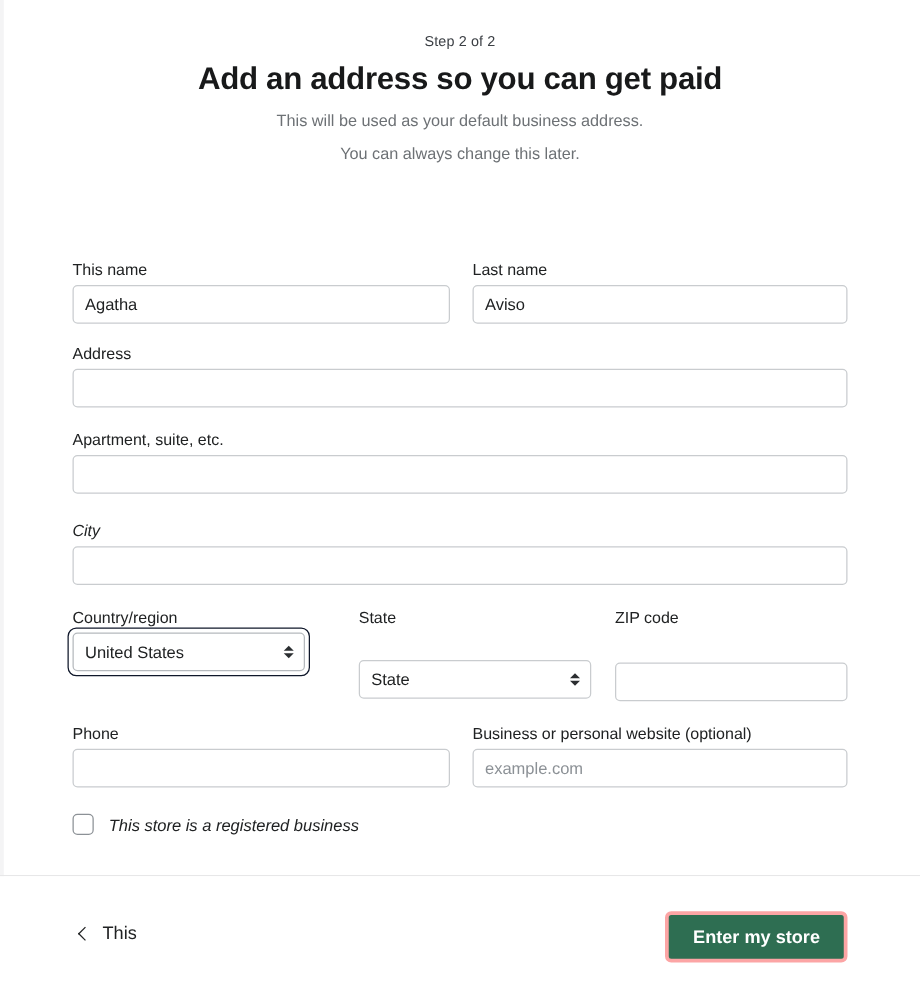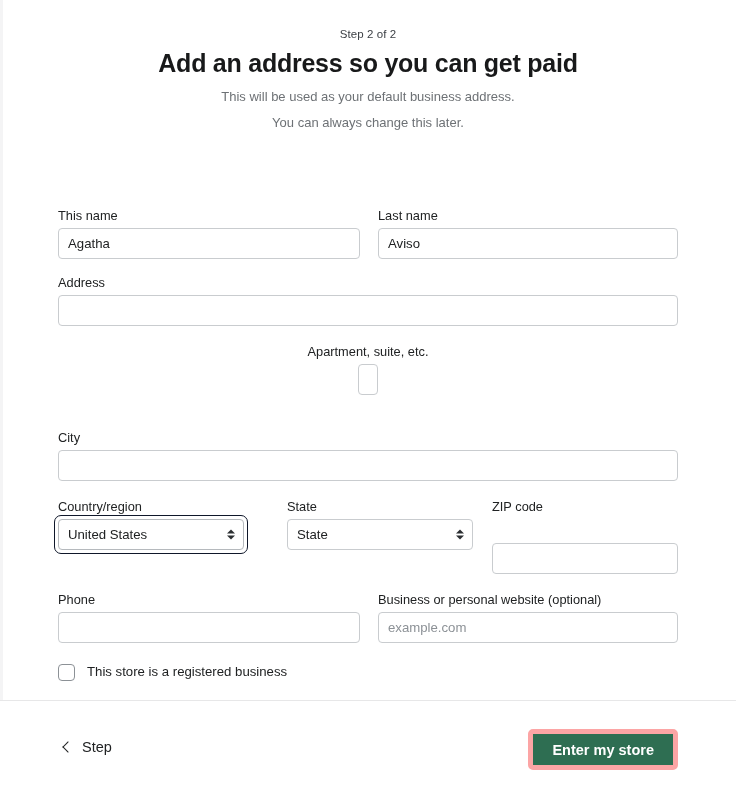--- a/index.html
+++ b/index.html
@@ -148,22 +148,23 @@
     width: 0; height: 0;
     border-left: 4px solid transparent;
     border-right: 4px solid transparent;
   }
   .stepper .up { border-bottom: 4px solid #2b2e31; }
   .stepper .down { border-top: 4px solid #2b2e31; }
 
   
   .check-row {
     display: flex;
-    align-items: flex-start;
+    align-items: flex-end;
     margin-top: 21px;
+    font-style: italic;
   }
   .checkbox {
     width: 17px;
     height: 17px;
     box-sizing: border-box;
     border: 1.4px solid #8c9196;
     border-radius: 4px;
     background: #ffffff;
   }
   .check-label {
@@ -214,21 +215,21 @@
     margin-right: 1px;
   }
   .primary-btn {
     position: absolute;
     right: 58px;
     top: 729px;
     height: 41px;
     padding: 0 19px;
     background: #2e6e52;
     color: #ffffff;
-    border: 5px solid #fca5a5;
+    border: 3px solid #fca5a5;
     border-radius: 5px;
     font-family: "Liberation Sans", sans-serif;
     font-size: 14.5px;
     font-weight: bold;
     cursor: pointer;
     display: flex;
     align-items: center;
     justify-content: center;
   }
 </style>
@@ -259,43 +260,43 @@
         <label class="field-label">Last name</label>
         <div class="input">Aviso</div>
       </div>
     </div>
 
     <div class="field" style="width:620px; margin-top:15px;">
       <label class="field-label">Address</label>
       <div class="input"></div>
     </div>
 
-    <div class="field" style="width:620px; margin-top:17px;align-items:center;">
+    <div class="field" style="width:620px; margin-top:17px;">
       <label class="field-label">Apartment, suite, etc.</label>
       <div class="input"></div>
     </div>
 
-    <div class="field" style="width:620px; margin-top:34px;">
+    <div class="field" style="width:620px; margin-top:21px;font-style:italic;">
       <label class="field-label">City</label>
       <div class="input"></div>
     </div>
 
     <div class="row" style="margin-top:17px;">
       <div class="field" style="width:194px;">
         <label class="field-label">Country/region</label>
         <div class="select-wrap focused">
           <div class="select-box">United States</div>
           <span class="stepper">
             <span class="tri up"></span>
             <span class="tri down"></span>
           </span>
         </div>
       </div>
 
-      <div class="field" style="width:194px; margin-left:43px;">
+      <div class="field" style="width:194px; margin-left:43px;gap:22px;">
         <label class="field-label">State</label>
         <div class="select-wrap">
           <div class="select-box">State</div>
           <span class="stepper">
             <span class="tri up"></span>
             <span class="tri down"></span>
           </span>
         </div>
       </div>
 
@@ -321,18 +322,18 @@
       <span class="check-label">This store is a registered business</span>
     </div>
 
   </div>
 
   <div class="divider"></div>
   <div class="footer"></div>
 
   <button class="back-btn">
     <span class="chev"></span>
-    <span>Step</span>
+    <span>This</span>
   </button>
 
   <button class="primary-btn">Enter my store</button>
 
 </div>
 
 </body></html>

